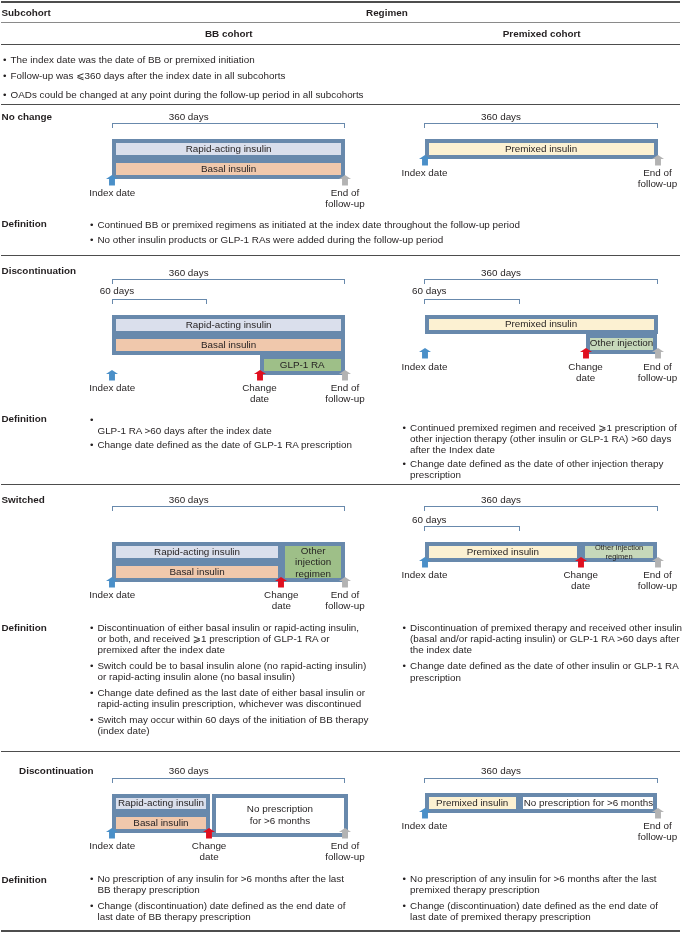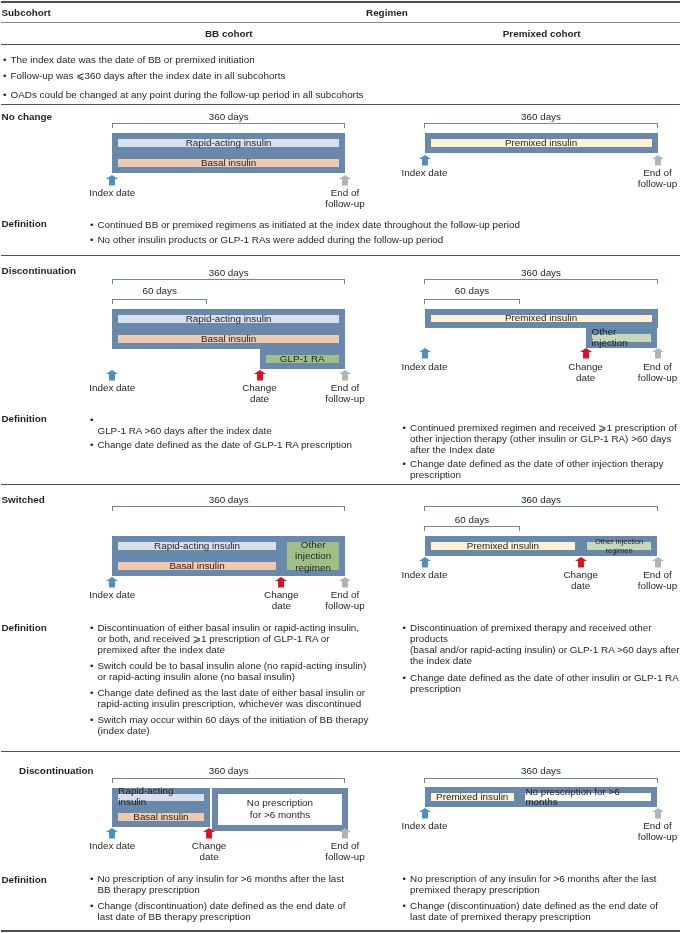--- a/index.html
+++ b/index.html
@@ -14,26 +14,26 @@
 
   .hd{position:absolute;font-weight:bold;font-size:9.9px;white-space:nowrap;}
   .secname{position:absolute;font-weight:bold;font-size:9.9px;white-space:nowrap;}
   .defw{position:absolute;font-weight:bold;font-size:9.85px;white-space:nowrap;}
 
   .bullets{position:absolute;}
   .bullets ul{margin:0;padding:0;}
   .bullets li{position:relative;list-style:none;margin:0;padding:0 0 0 7.5px;}
   .bullets li::before{content:"\2022";position:absolute;left:0;top:0;}
 
-  .box{position:absolute;box-sizing:border-box;border:6px solid #a3a3a3;
+  .box{position:absolute;box-sizing:border-box;border:4px solid #a3a3a3;
        display:flex;align-items:center;justify-content:center;
-       font-size:9.85px;line-height:10.8px;text-align:left;}
+       font-size:9.85px;line-height:10.8px;text-align:left;margin-top:6px;}
   .brk{position:absolute;box-sizing:border-box;
        border-left:1px solid #6889ac;border-right:1px solid #6889ac;border-top:1px solid #6889ac;}
-  .daylab{position:absolute;font-size:9.85px;text-align:center;white-space:nowrap;}
+  .daylab{position:absolute;font-size:9.85px;white-space:nowrap;}
   .tick{position:absolute;font-size:9.85px;text-align:center;line-height:11.2px;white-space:nowrap;}
   svg.arr{position:absolute;display:block;overflow:visible;}
 </style>
 </head>
 <body>
 
 <div id="fig">
 <div class="rule thick" style="top:1.3px"></div>
 <div class="hd" style="left:1.5px;top:6.5px">Subcohort</div>
 <div class="hd" style="left:366px;top:6.5px">Regimen</div>
@@ -274,21 +274,21 @@
 </li>
 <li style="margin-top:4.90px;padding-left:7.60px">
 <span>Switch may occur within 60 days of the initiation of BB therapy</span><br>
 <span>(index date)</span>
 </li>
 </ul>
     </div>
 <div class="bullets" style="left:402.50px;top:621.80px;font-size:9.85px;line-height:11.05px">
       <ul>
 <li style="margin-top:0.00px;padding-left:7.60px">
-<span>Discontinuation of premixed therapy and received other products</span><br>
+<span>Discontinuation of premixed therapy and received other insulin</span><br>
 <span>(basal and/or rapid-acting insulin) or GLP-1 RA &gt;60 days after</span><br>
 <span>the index date</span>
 </li>
 <li style="margin-top:5.55px;padding-left:7.60px">
 <span>Change date defined as the date of other insulin or GLP-1 RA</span><br>
 <span>prescription</span>
 </li>
 </ul>
     </div>
 <div class="rule thick" style="top:750.7px"></div>

